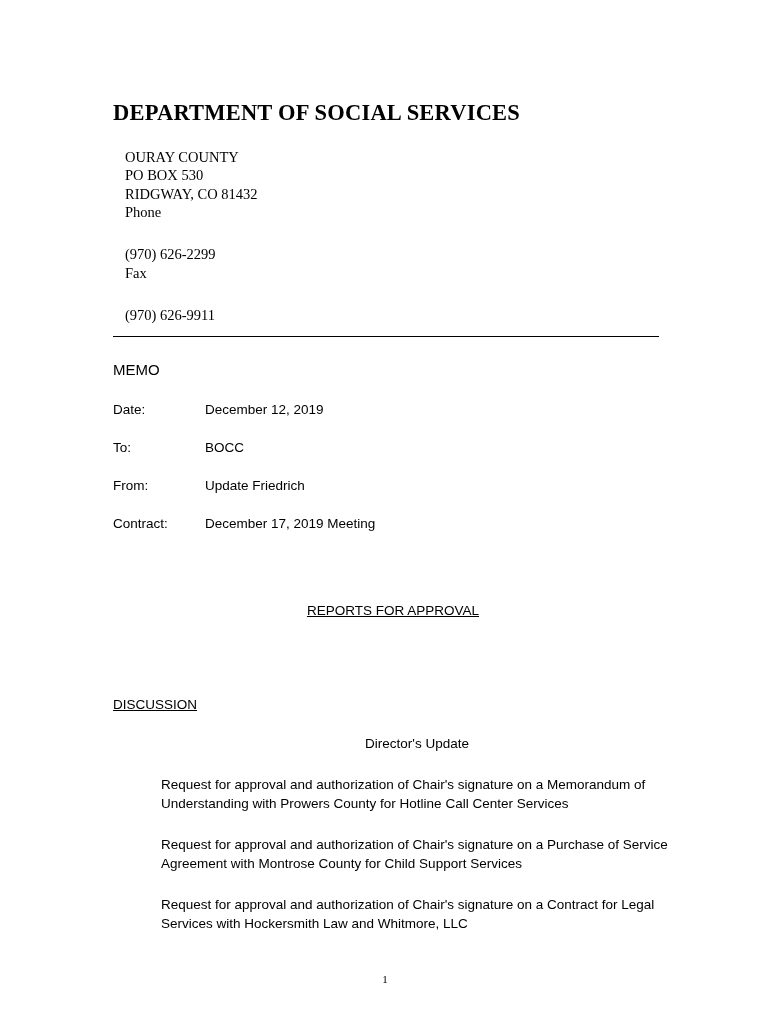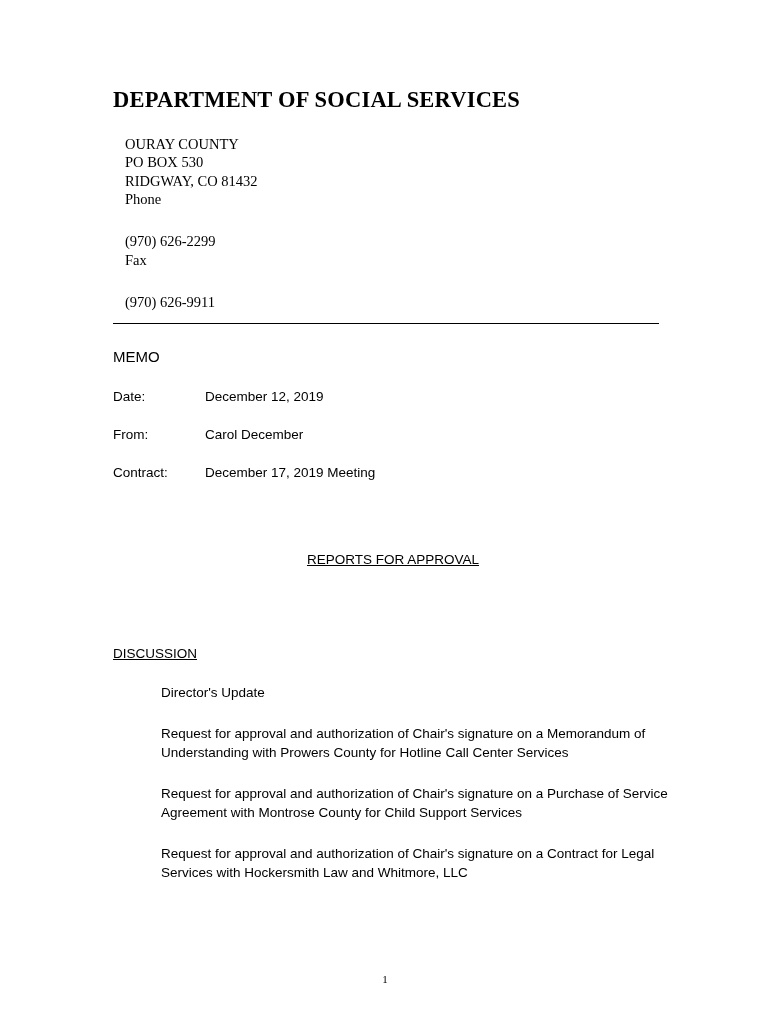--- a/index.html
+++ b/index.html
@@ -18,21 +18,21 @@
   .page {
     position: absolute;
     left: 0; top: 0;
     width: 770px;
     height: 1024px;
     background: #ffffff;
   }
   .content {
     position: absolute;
     left: 113px;
-    top: 88px;
+    top: 101px;
     width: 560px;
   }
 
   
   .letterhead-title {
     font-family: "Liberation Serif", serif;
     font-size: 22.5px;
     font-weight: bold;
     letter-spacing: 0.2px;
     line-height: 1.1;
@@ -105,21 +105,21 @@
   .discussion-body {
     margin: 0;
     padding: 0 0 0 48px;
     font-size: 13.5px;
     line-height: 18.5px;
   }
   .discussion-item {
     margin: 0 0 23px 0;
     max-width: 512px;
   }
-  .discussion-item:first-child { margin-top: 22px; }
+  .discussion-item:first-child { margin-top: 22px; text-align: center; }
   .discussion-item:last-child { margin-bottom: 0; }
 
   .page-number {
     position: absolute;
     left: 0;
     top: 973px;
     width: 770px;
     text-align: center;
     font-family: "Liberation Serif", serif;
     font-size: 11px;
@@ -151,22 +151,26 @@
     <hr class="rule">
 
     <div class="memo-wrap">
       <div class="memo-heading">MEMO</div>
 
       <div class="memo-row">
         <span class="memo-label">Date:</span>
         <span class="memo-value">December 12, 2019</span>
       </div>
       <div class="memo-row">
+        <span class="memo-label">To:</span>
+        <span class="memo-value">BOCC</span>
+      </div>
+      <div class="memo-row">
         <span class="memo-label">From:</span>
-        <span class="memo-value">Carol December</span>
+        <span class="memo-value">Update Friedrich</span>
       </div>
       <div class="memo-row">
         <span class="memo-label">Contract:</span>
         <span class="memo-value">December 17, 2019 Meeting</span>
       </div>
     </div>
 
     <div class="section-heading-wrap">
       <div class="section-heading">REPORTS FOR APPROVAL</div>
     </div>

